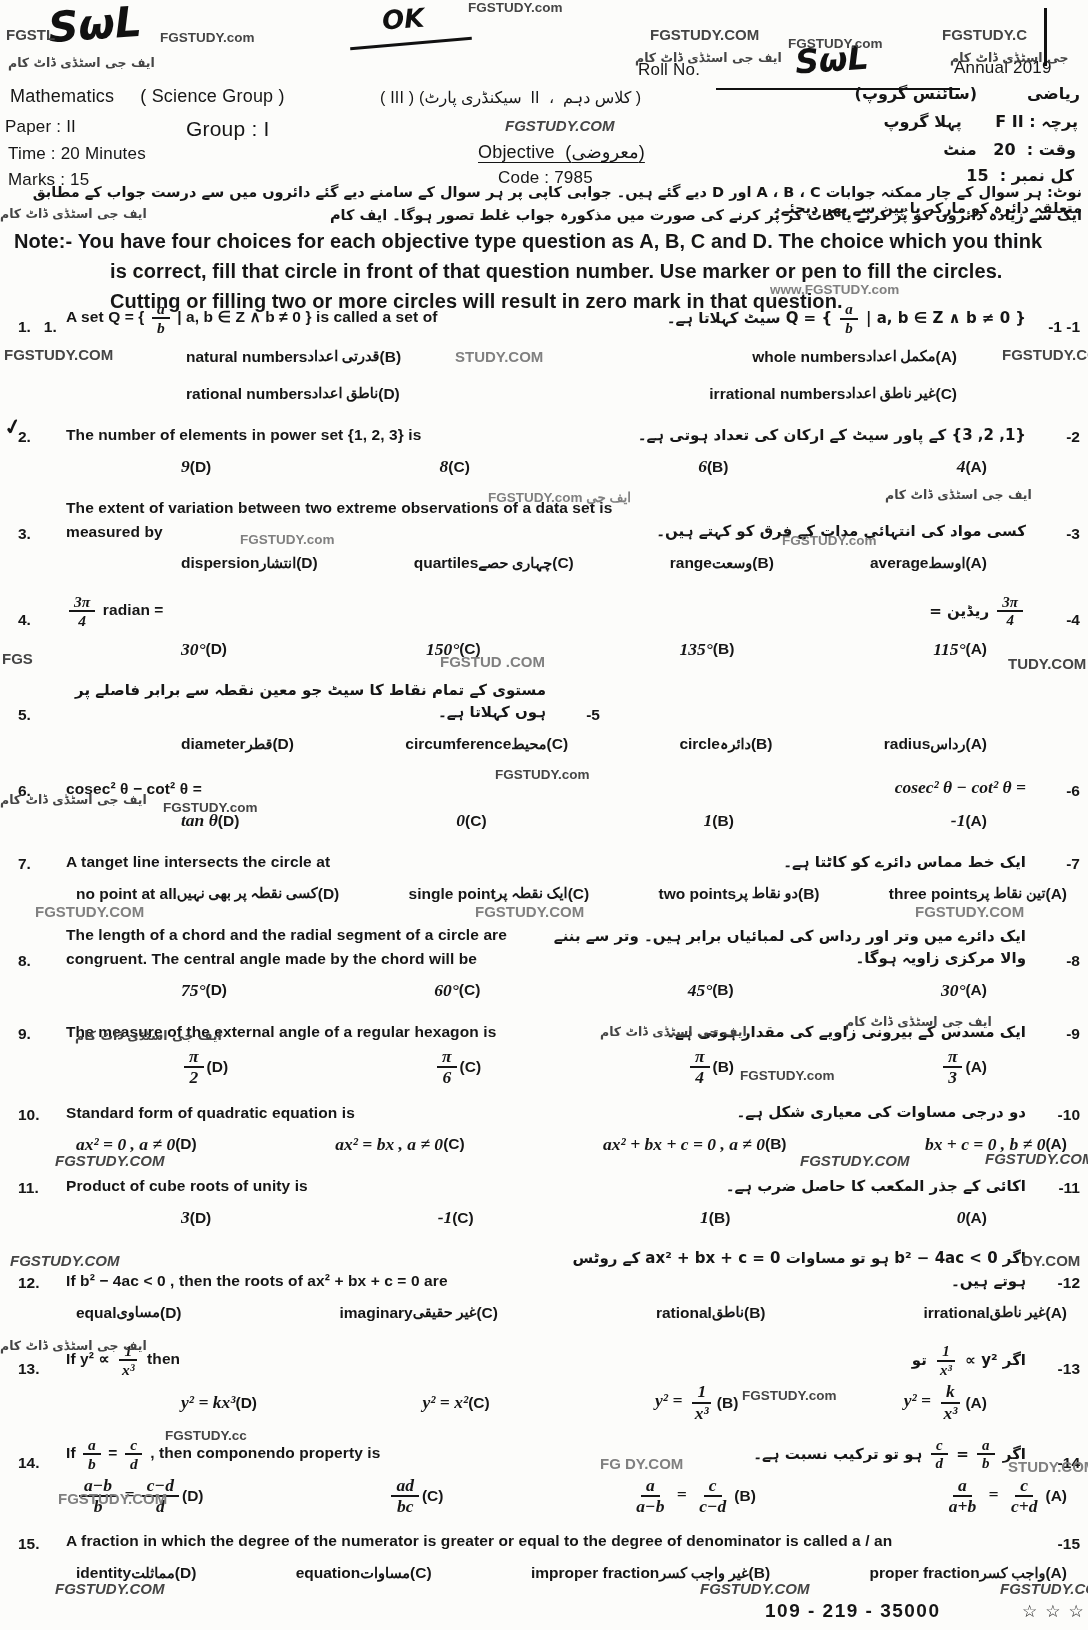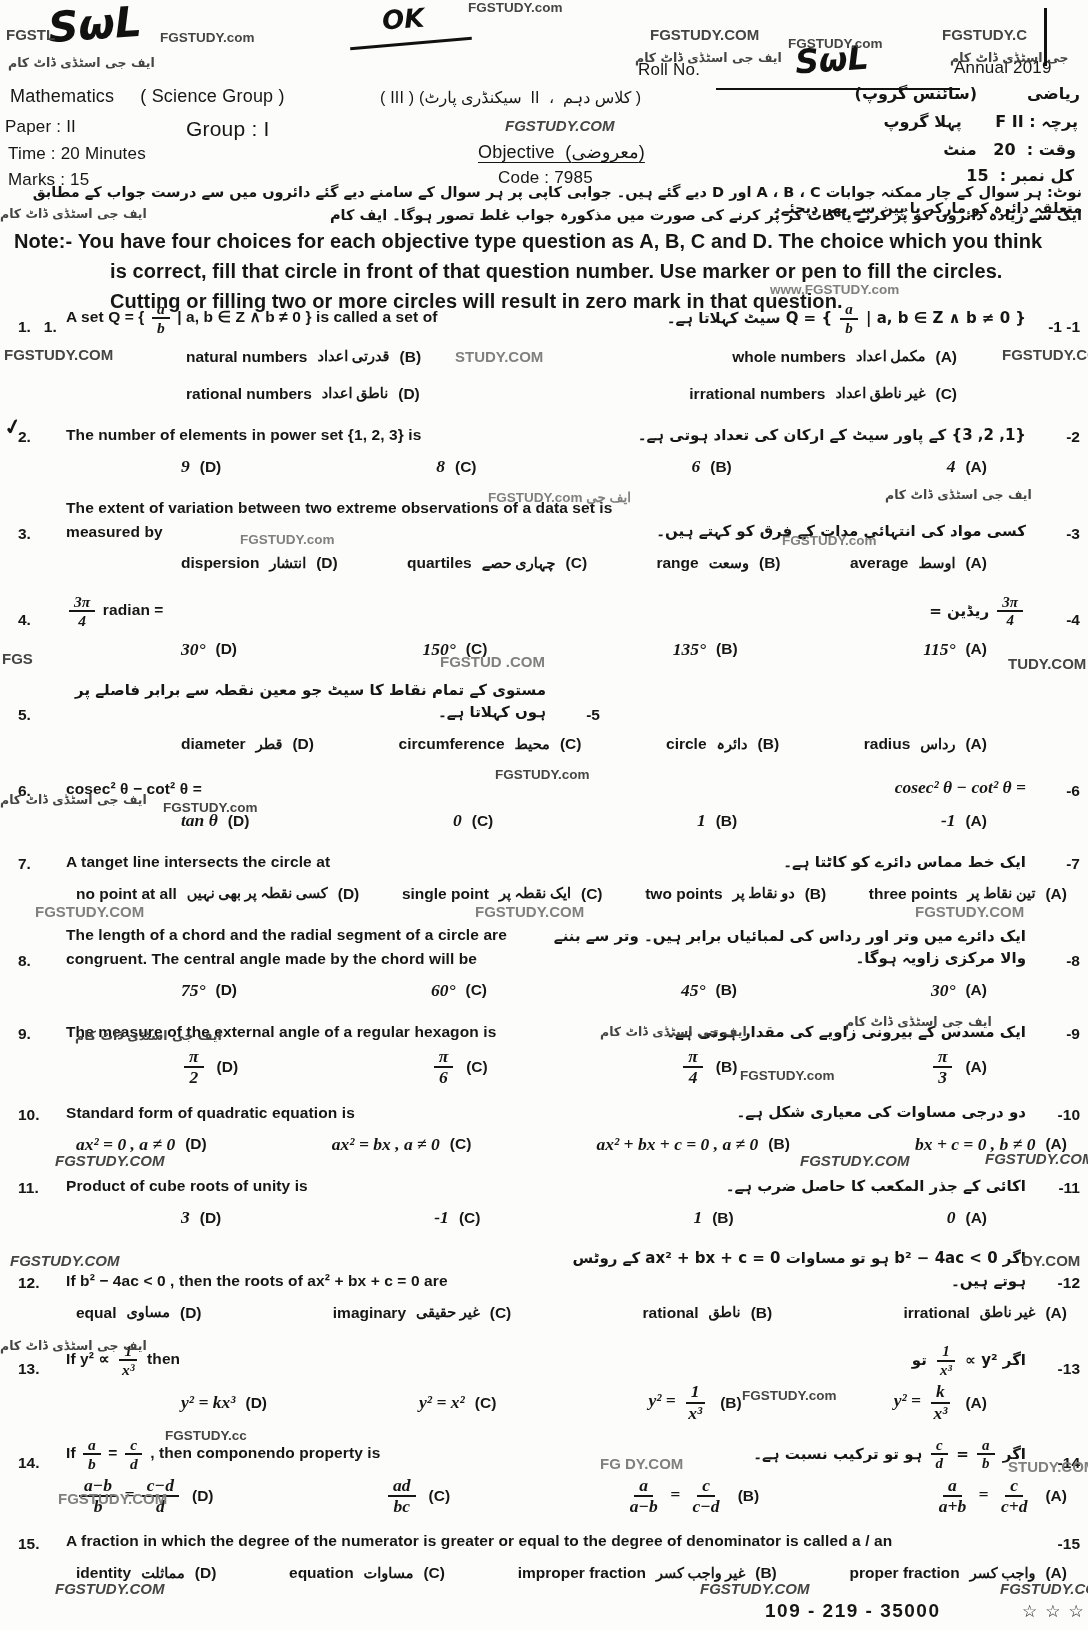--- a/index.html
+++ b/index.html
@@ -27,21 +27,21 @@
   .q-head{display:flex;align-items:flex-end;gap:6px;font-size:15.5px;font-weight:600}
   .q-num{flex:0 0 auto;min-width:42px;padding-left:12px;font-weight:700;white-space:pre}
   .q-en{flex:1 1 auto;line-height:1.5;letter-spacing:.1px;padding-right:10px}
   .q-ur{flex:0 0 auto;max-width:480px;text-align:right;direction:rtl;font-family:"DejaVu Sans",sans-serif;
         font-weight:600;font-size:15px;line-height:1.5}
   .q-ur.ltr{direction:ltr;font-family:"Liberation Serif",serif;font-style:italic;font-size:17.5px;font-weight:700}
   .q-nr{flex:0 0 48px;text-align:right;font-weight:700;padding-right:2px;white-space:pre}
   .opts{display:flex;justify-content:space-between;align-items:center;padding:4px 95px 0 175px;min-height:33px}
   .opts.wide{padding:4px 15px 0 70px}
   .opts.two{padding:4px 125px 0 180px}
-  .opt{display:inline-flex;align-items:center;gap:10px;white-space:nowrap}
+  .opt{display:inline-flex;align-items:center;white-space:nowrap}
   .opt-val{font-size:15.5px;font-weight:600}
   .opt-val.mth{font-family:"Liberation Serif",serif;font-style:italic;font-size:17.5px;font-weight:700}
   .opt-ur{direction:rtl;font-family:Liberation Serif, serif;font-size:14.5px;font-weight:600}
   .opt-letter{font-weight:600;font-size:15.5px}
   .frac{display:inline-flex;flex-direction:column;align-items:center;vertical-align:middle;margin:0 3px;
         font-family:"Liberation Serif",serif;font-style:italic;line-height:1.1;font-weight:700}
   .frac .fn{border-bottom:2px solid #161616;padding:0 5px}
   .frac .fd{padding:0 5px}
   .q-check{position:absolute;left:-2px;top:-8px;font-size:21px;font-weight:700;transform:rotate(-12deg)}
   

